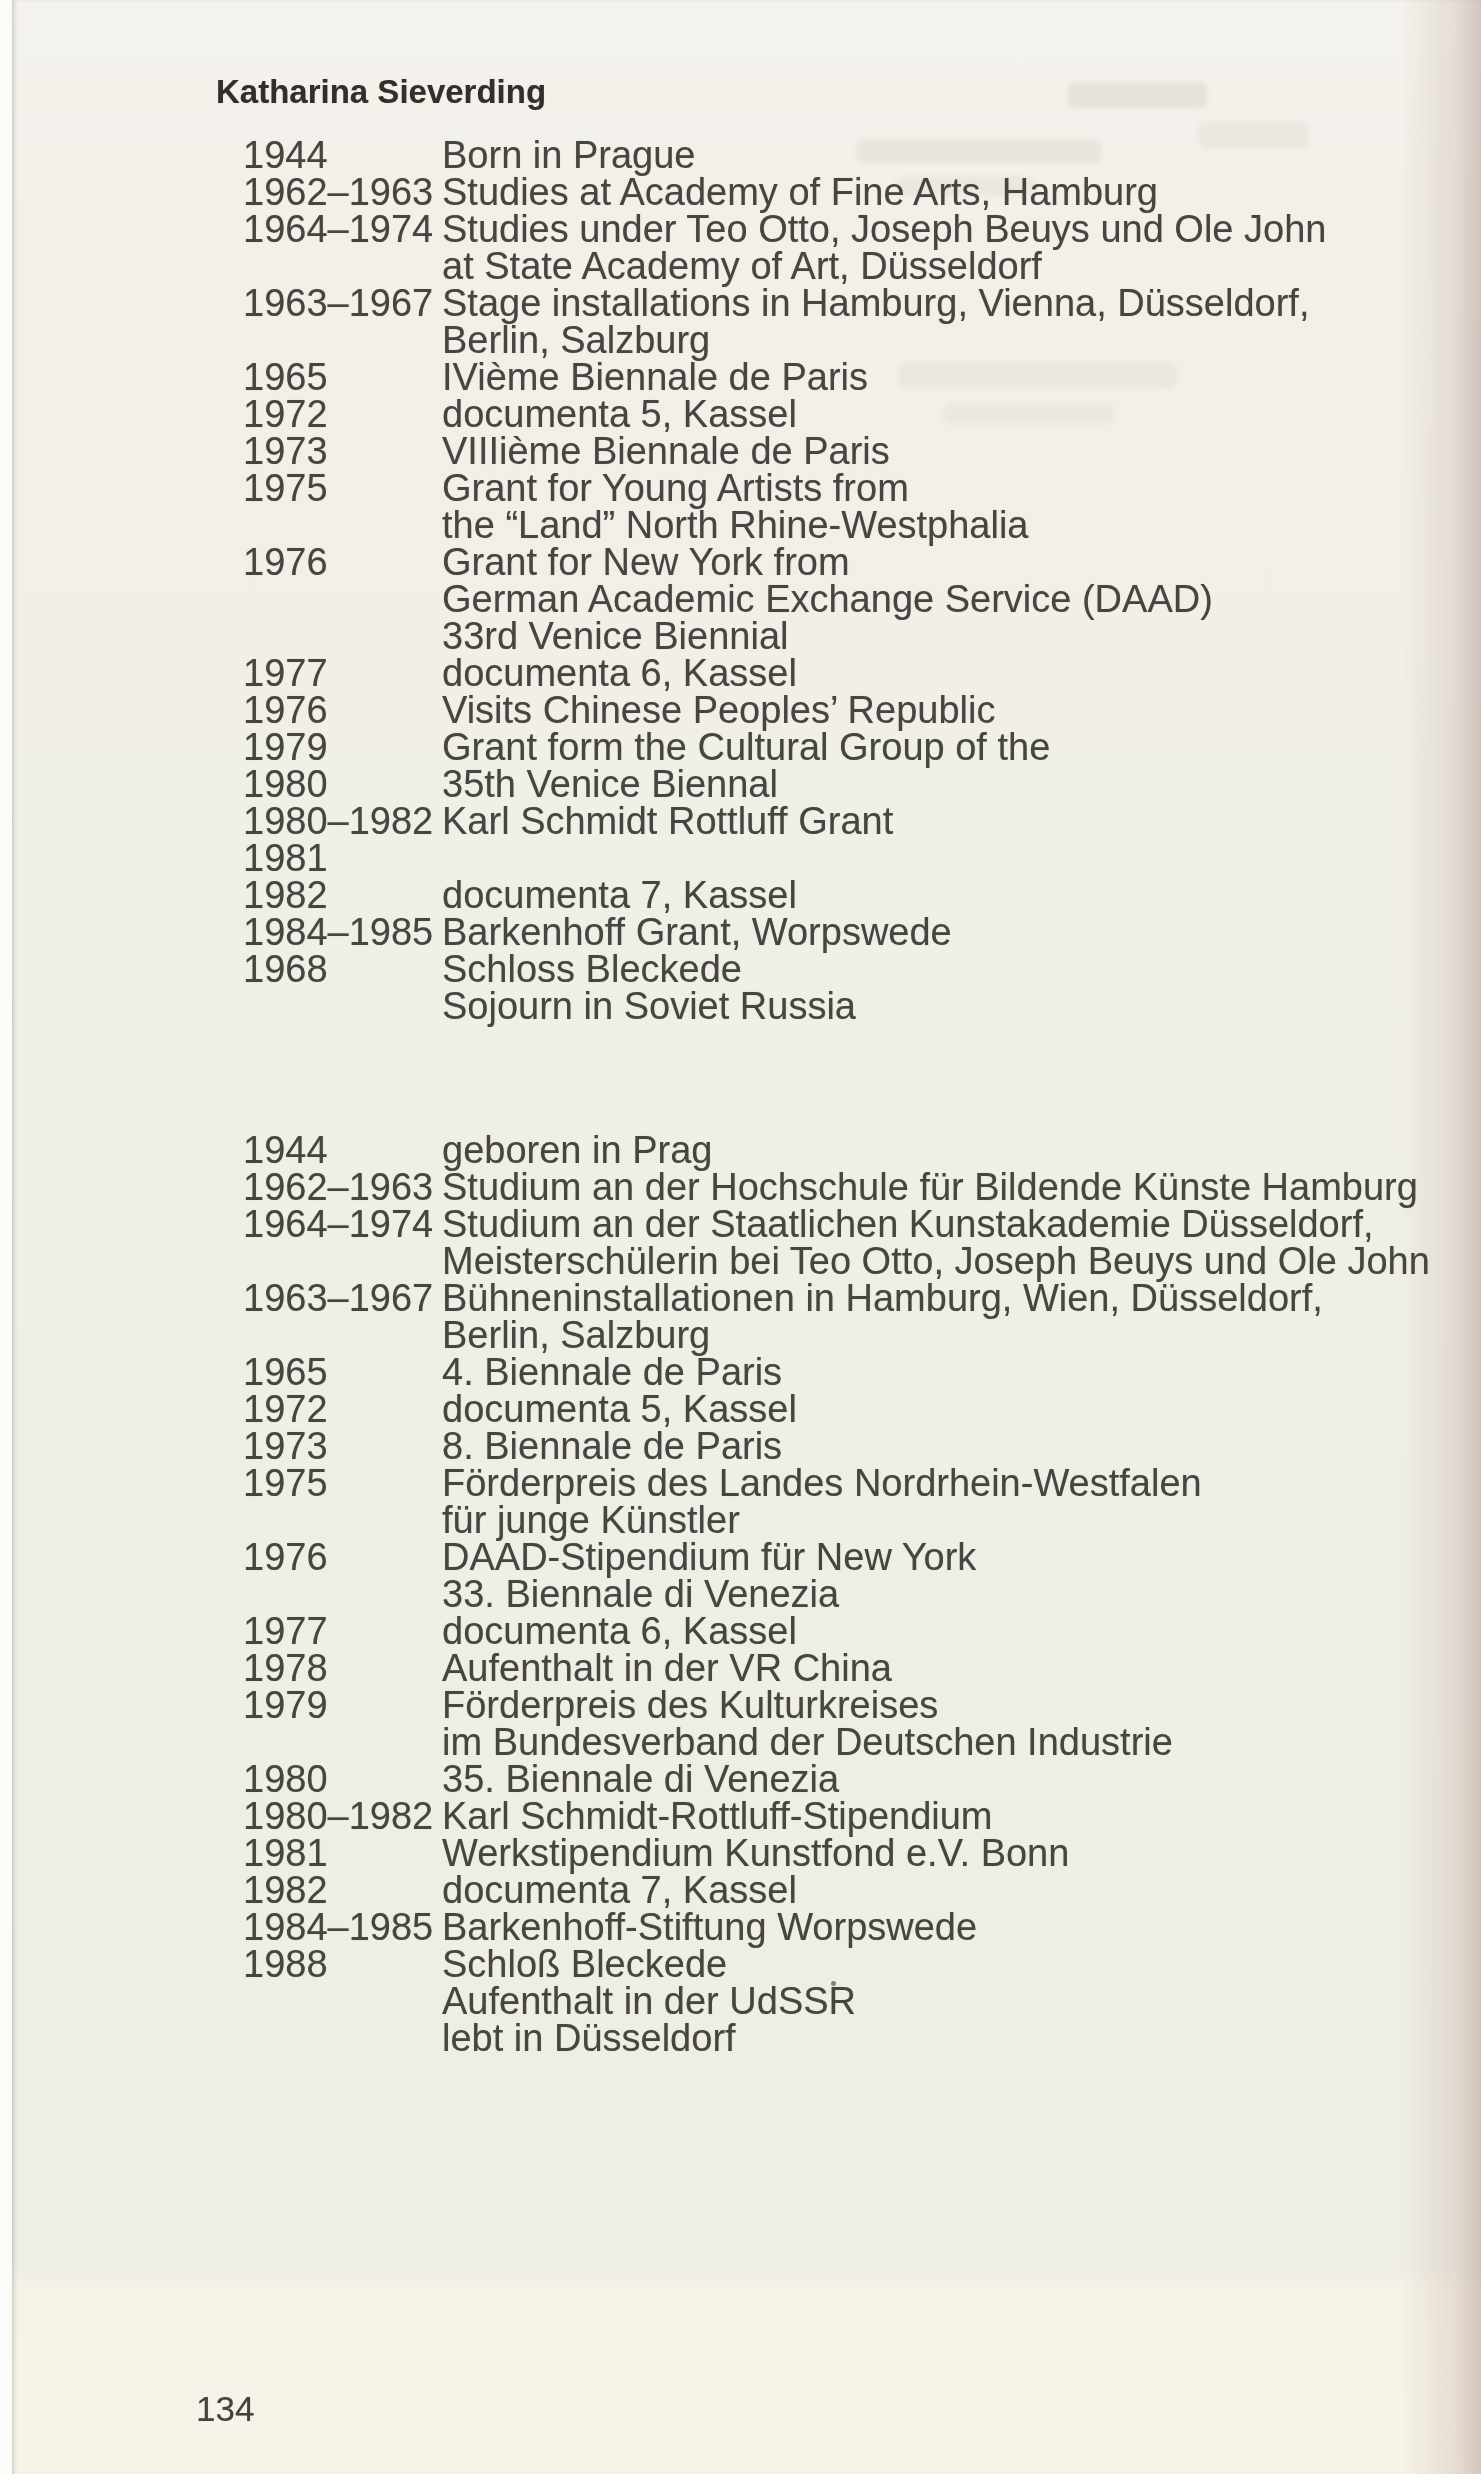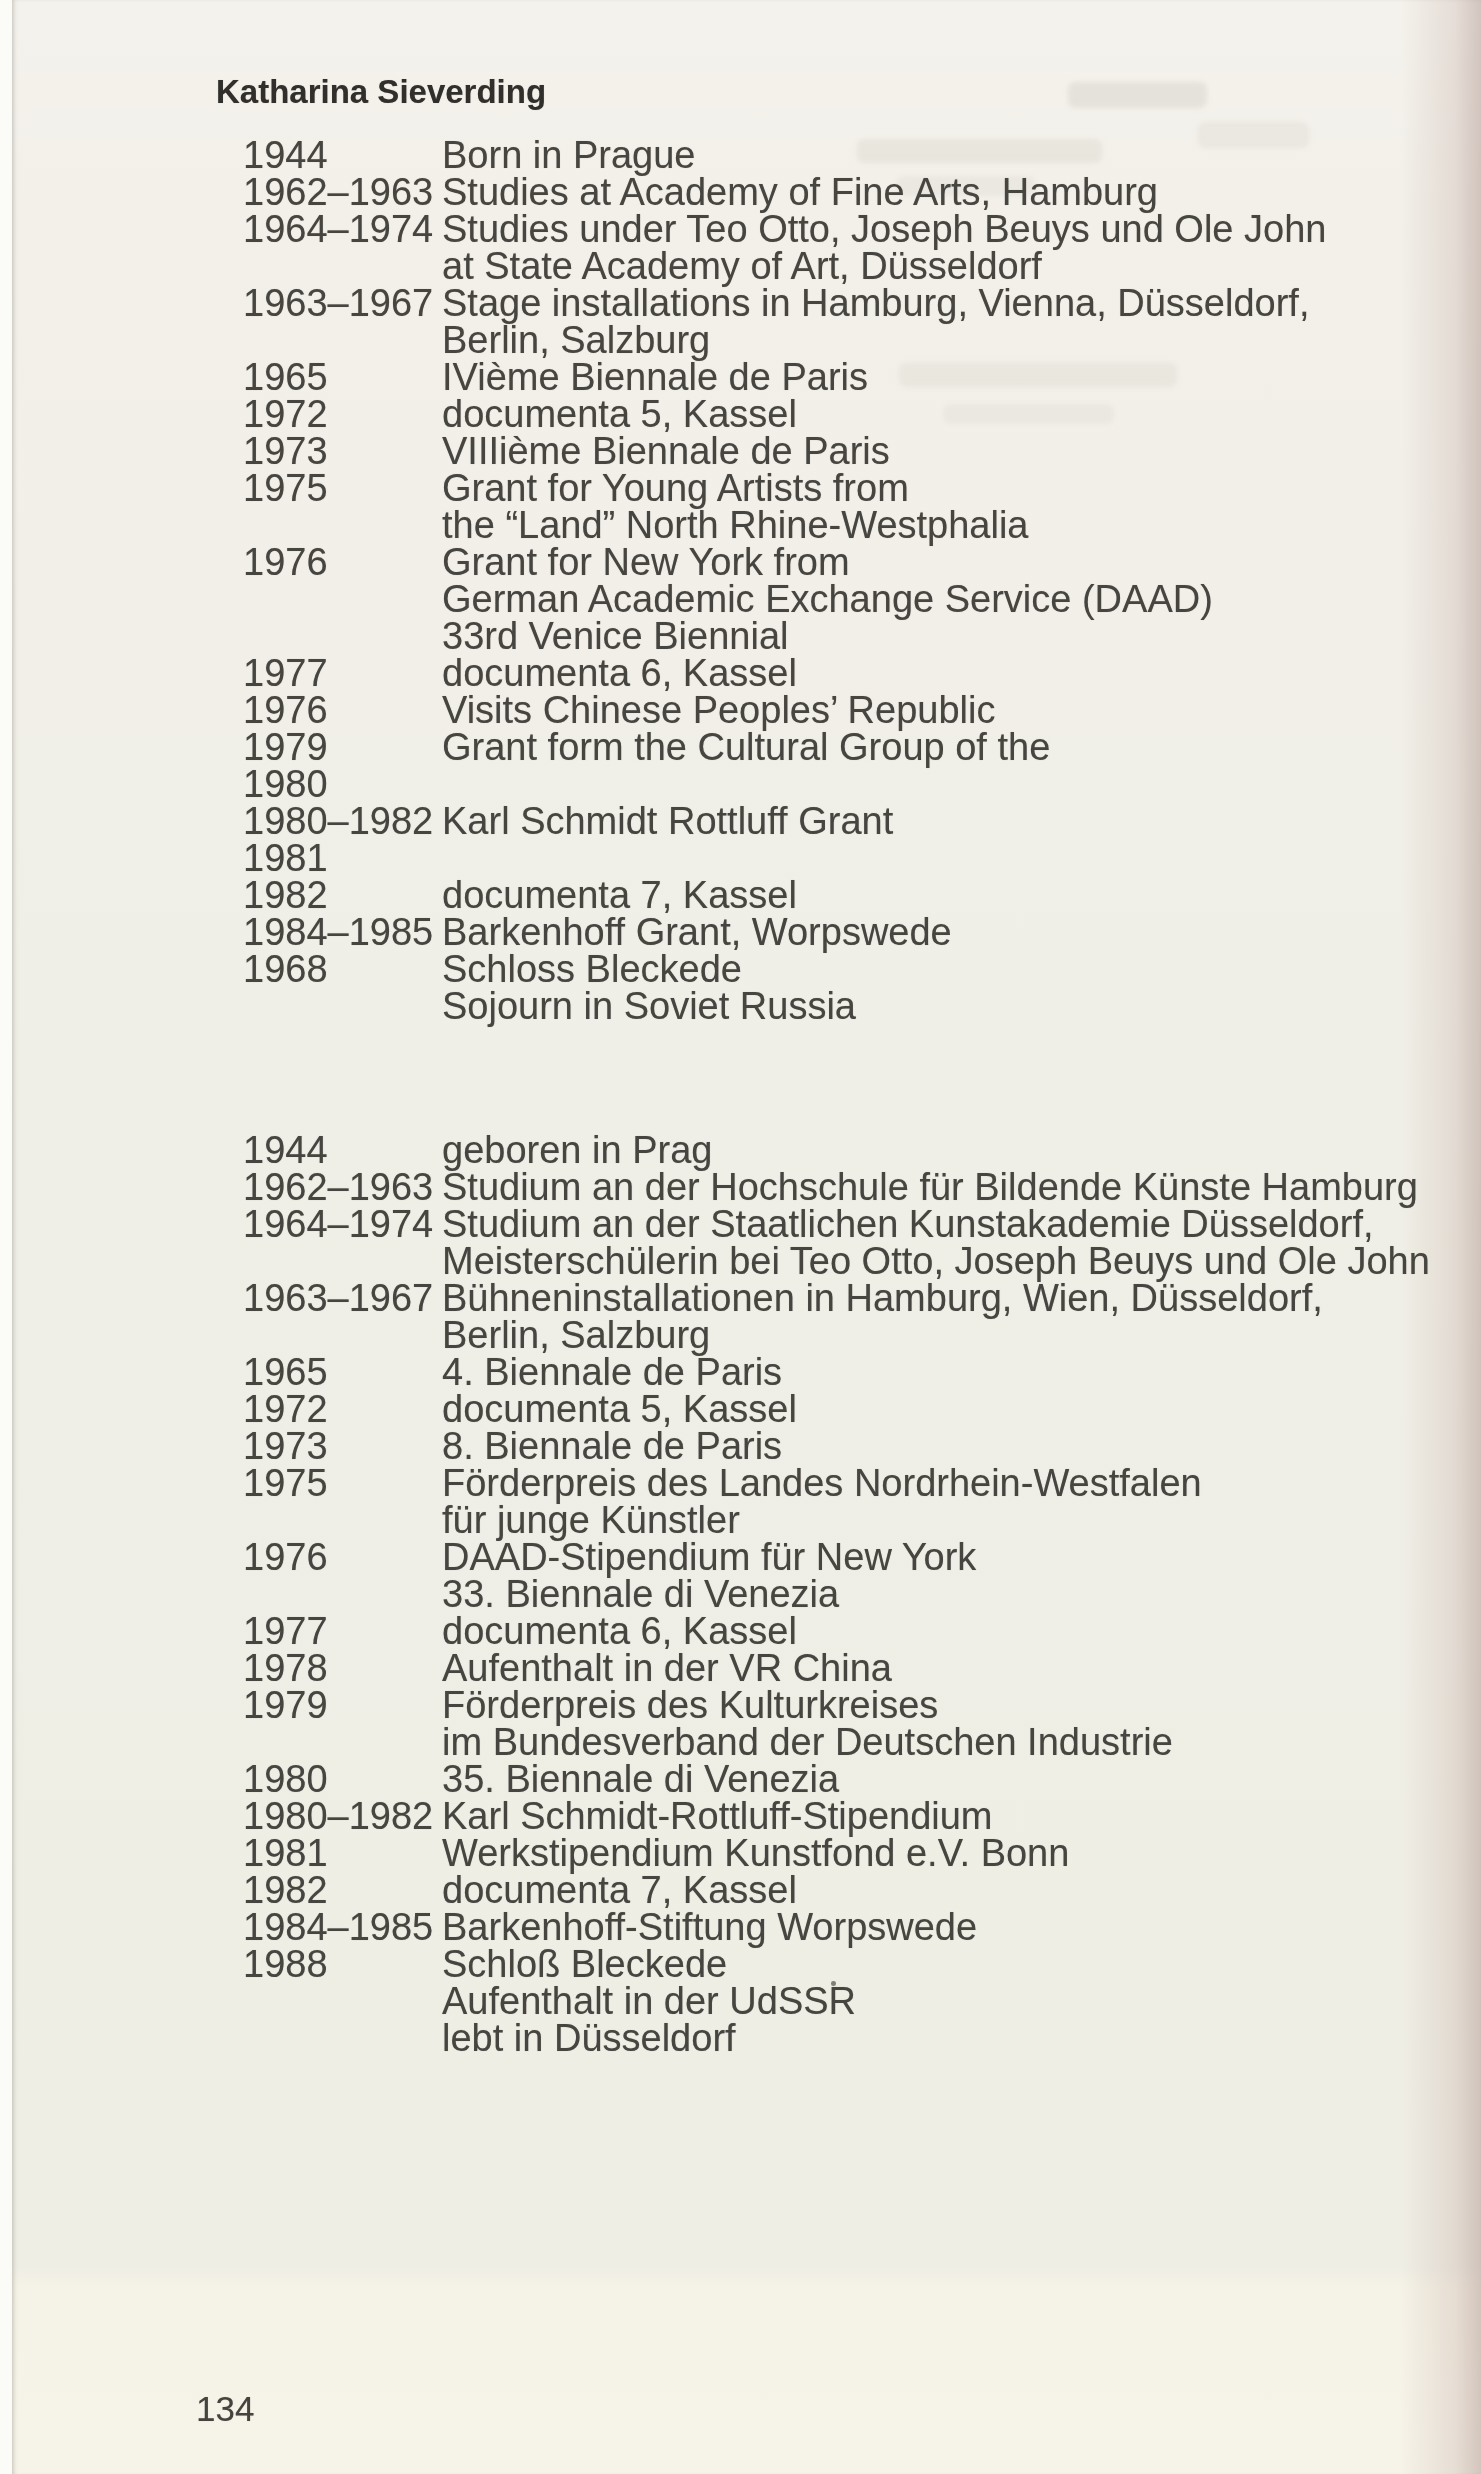--- a/index.html
+++ b/index.html
@@ -158,20 +158,23 @@
 
       <div class="bio-row">
         <div class="bio-year">1979</div>
         <div class="bio-lines">
           <div class="bio-line">Grant form the Cultural Group of the</div>
         </div>
       </div>
 
       <div class="bio-row">
         <div class="bio-year">1980</div>
+        <div class="bio-lines">
+          <div class="bio-line">35th Venice Biennal</div>
+        </div>
       </div>
 
       <div class="bio-row">
         <div class="bio-year">1980–1982</div>
         <div class="bio-lines">
           <div class="bio-line">Karl Schmidt Rottluff Grant</div>
         </div>
       </div>
 
       <div class="bio-row">

